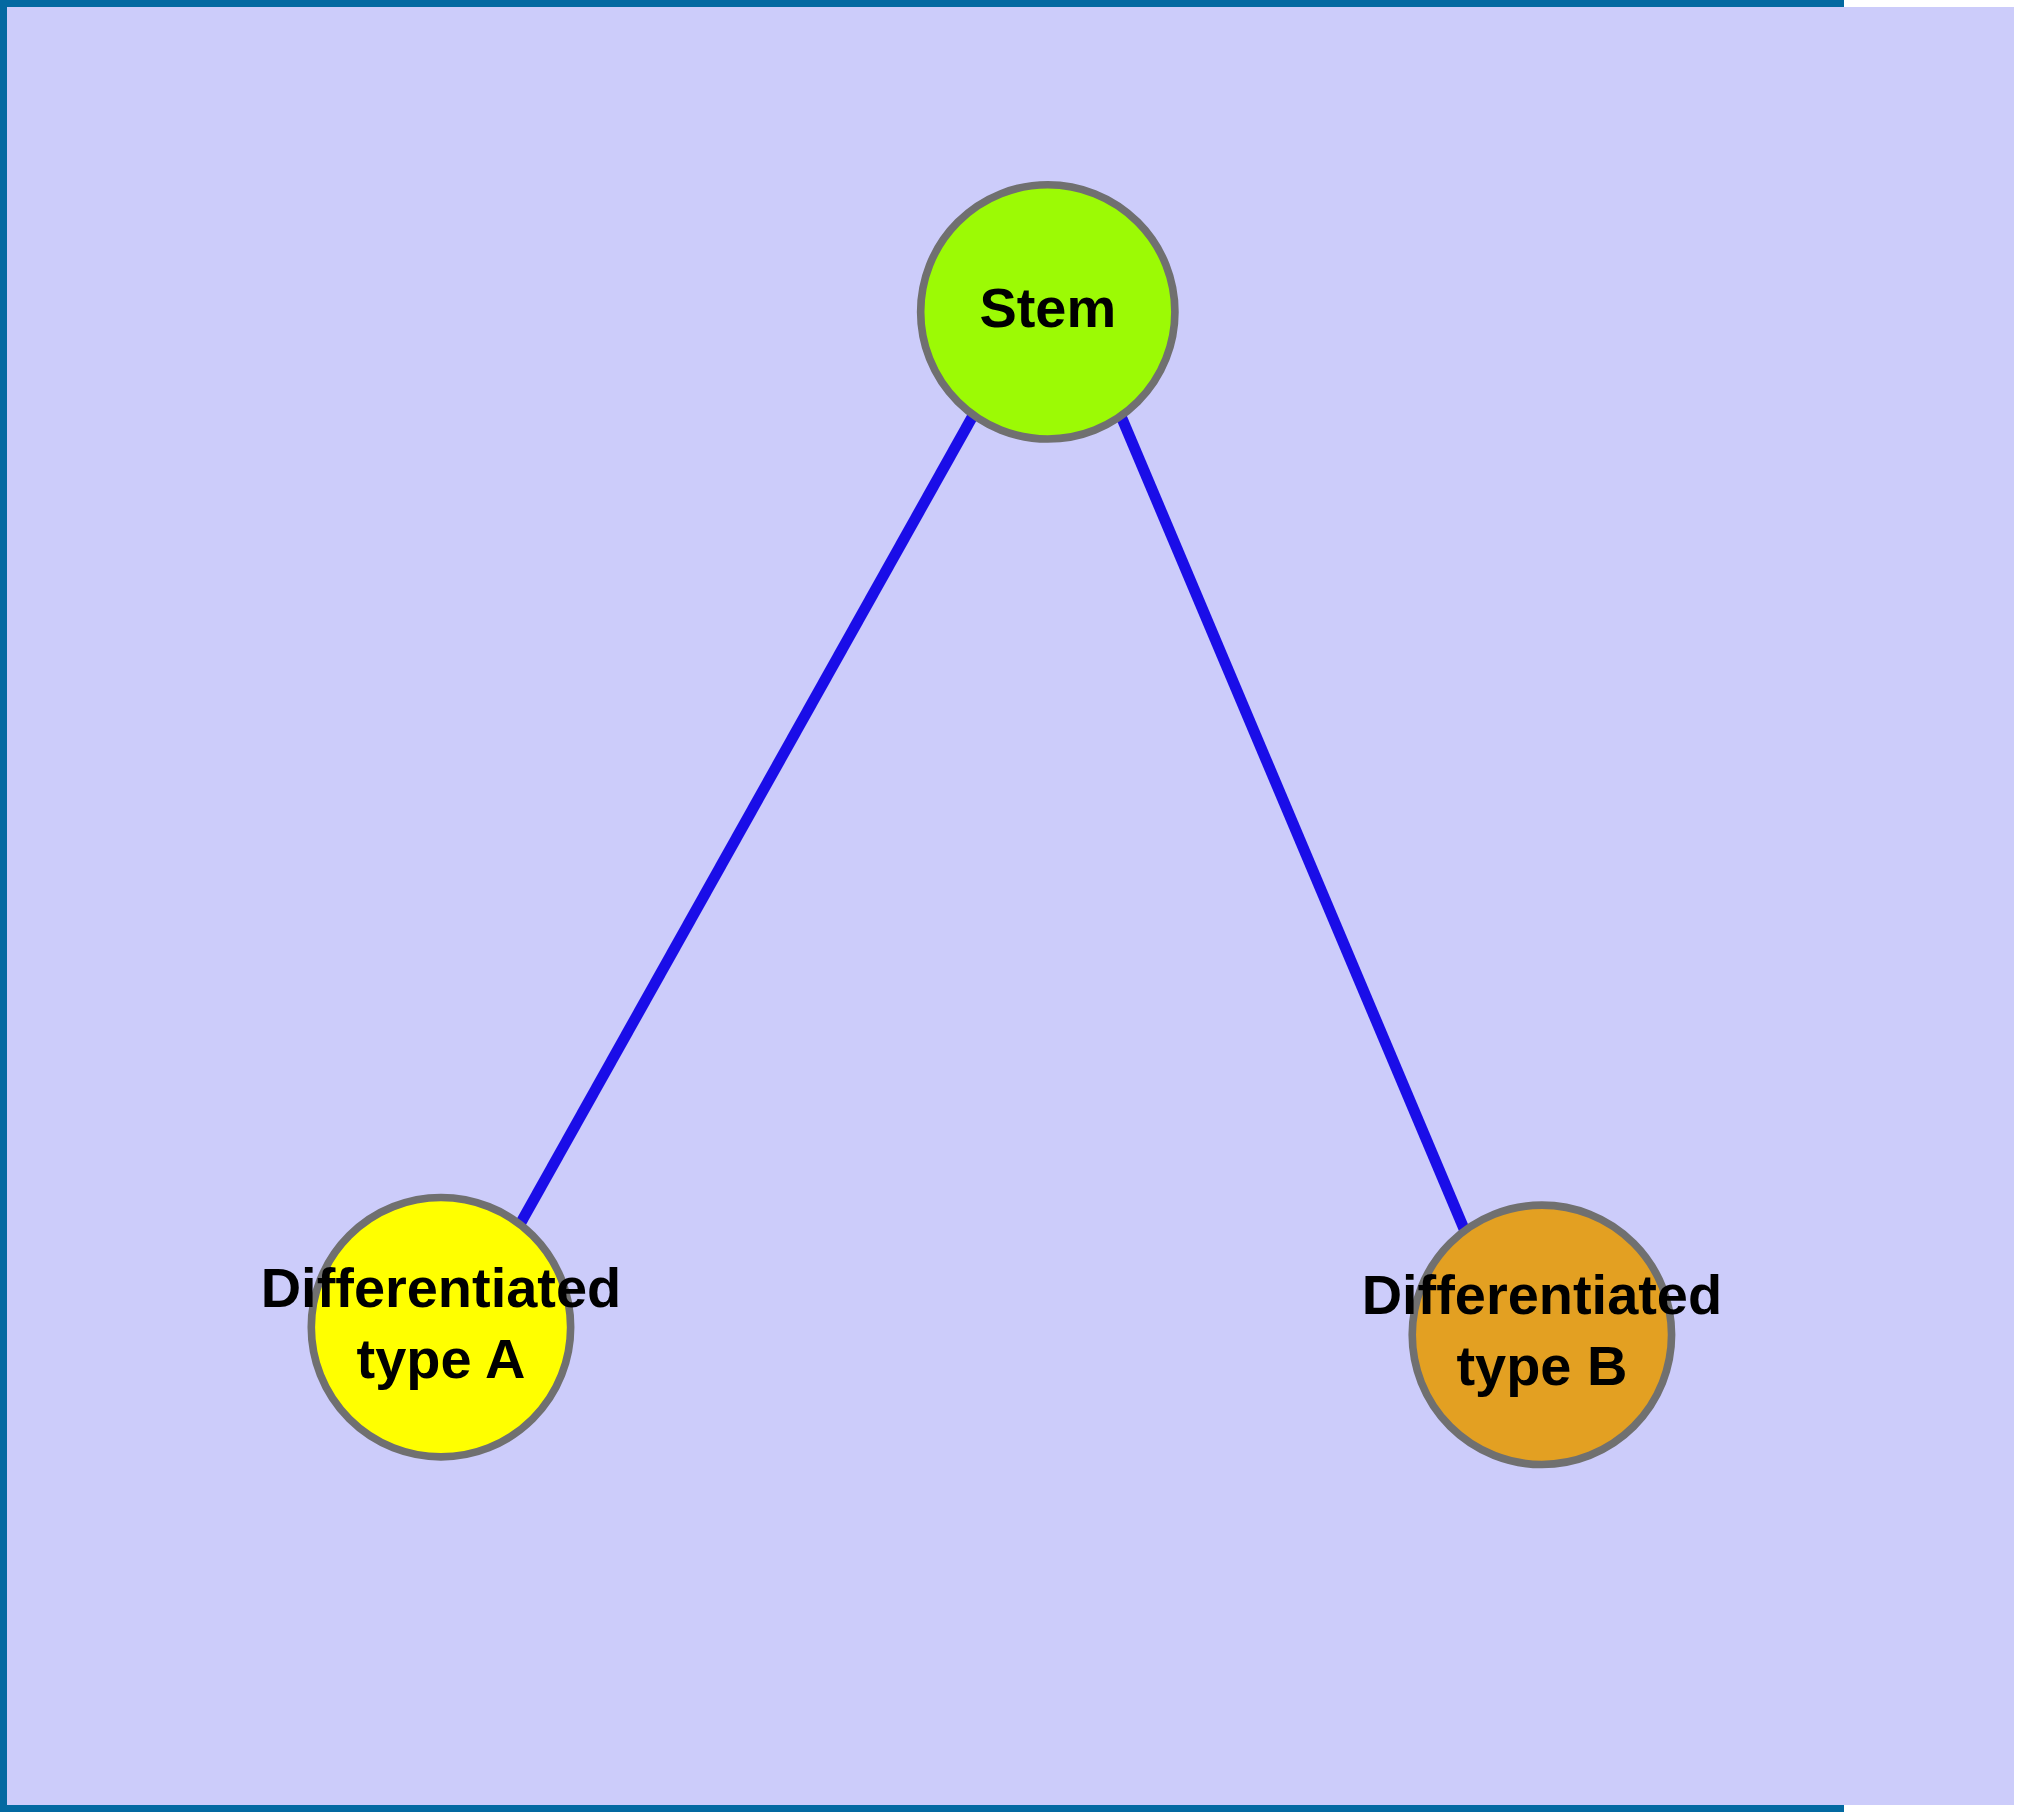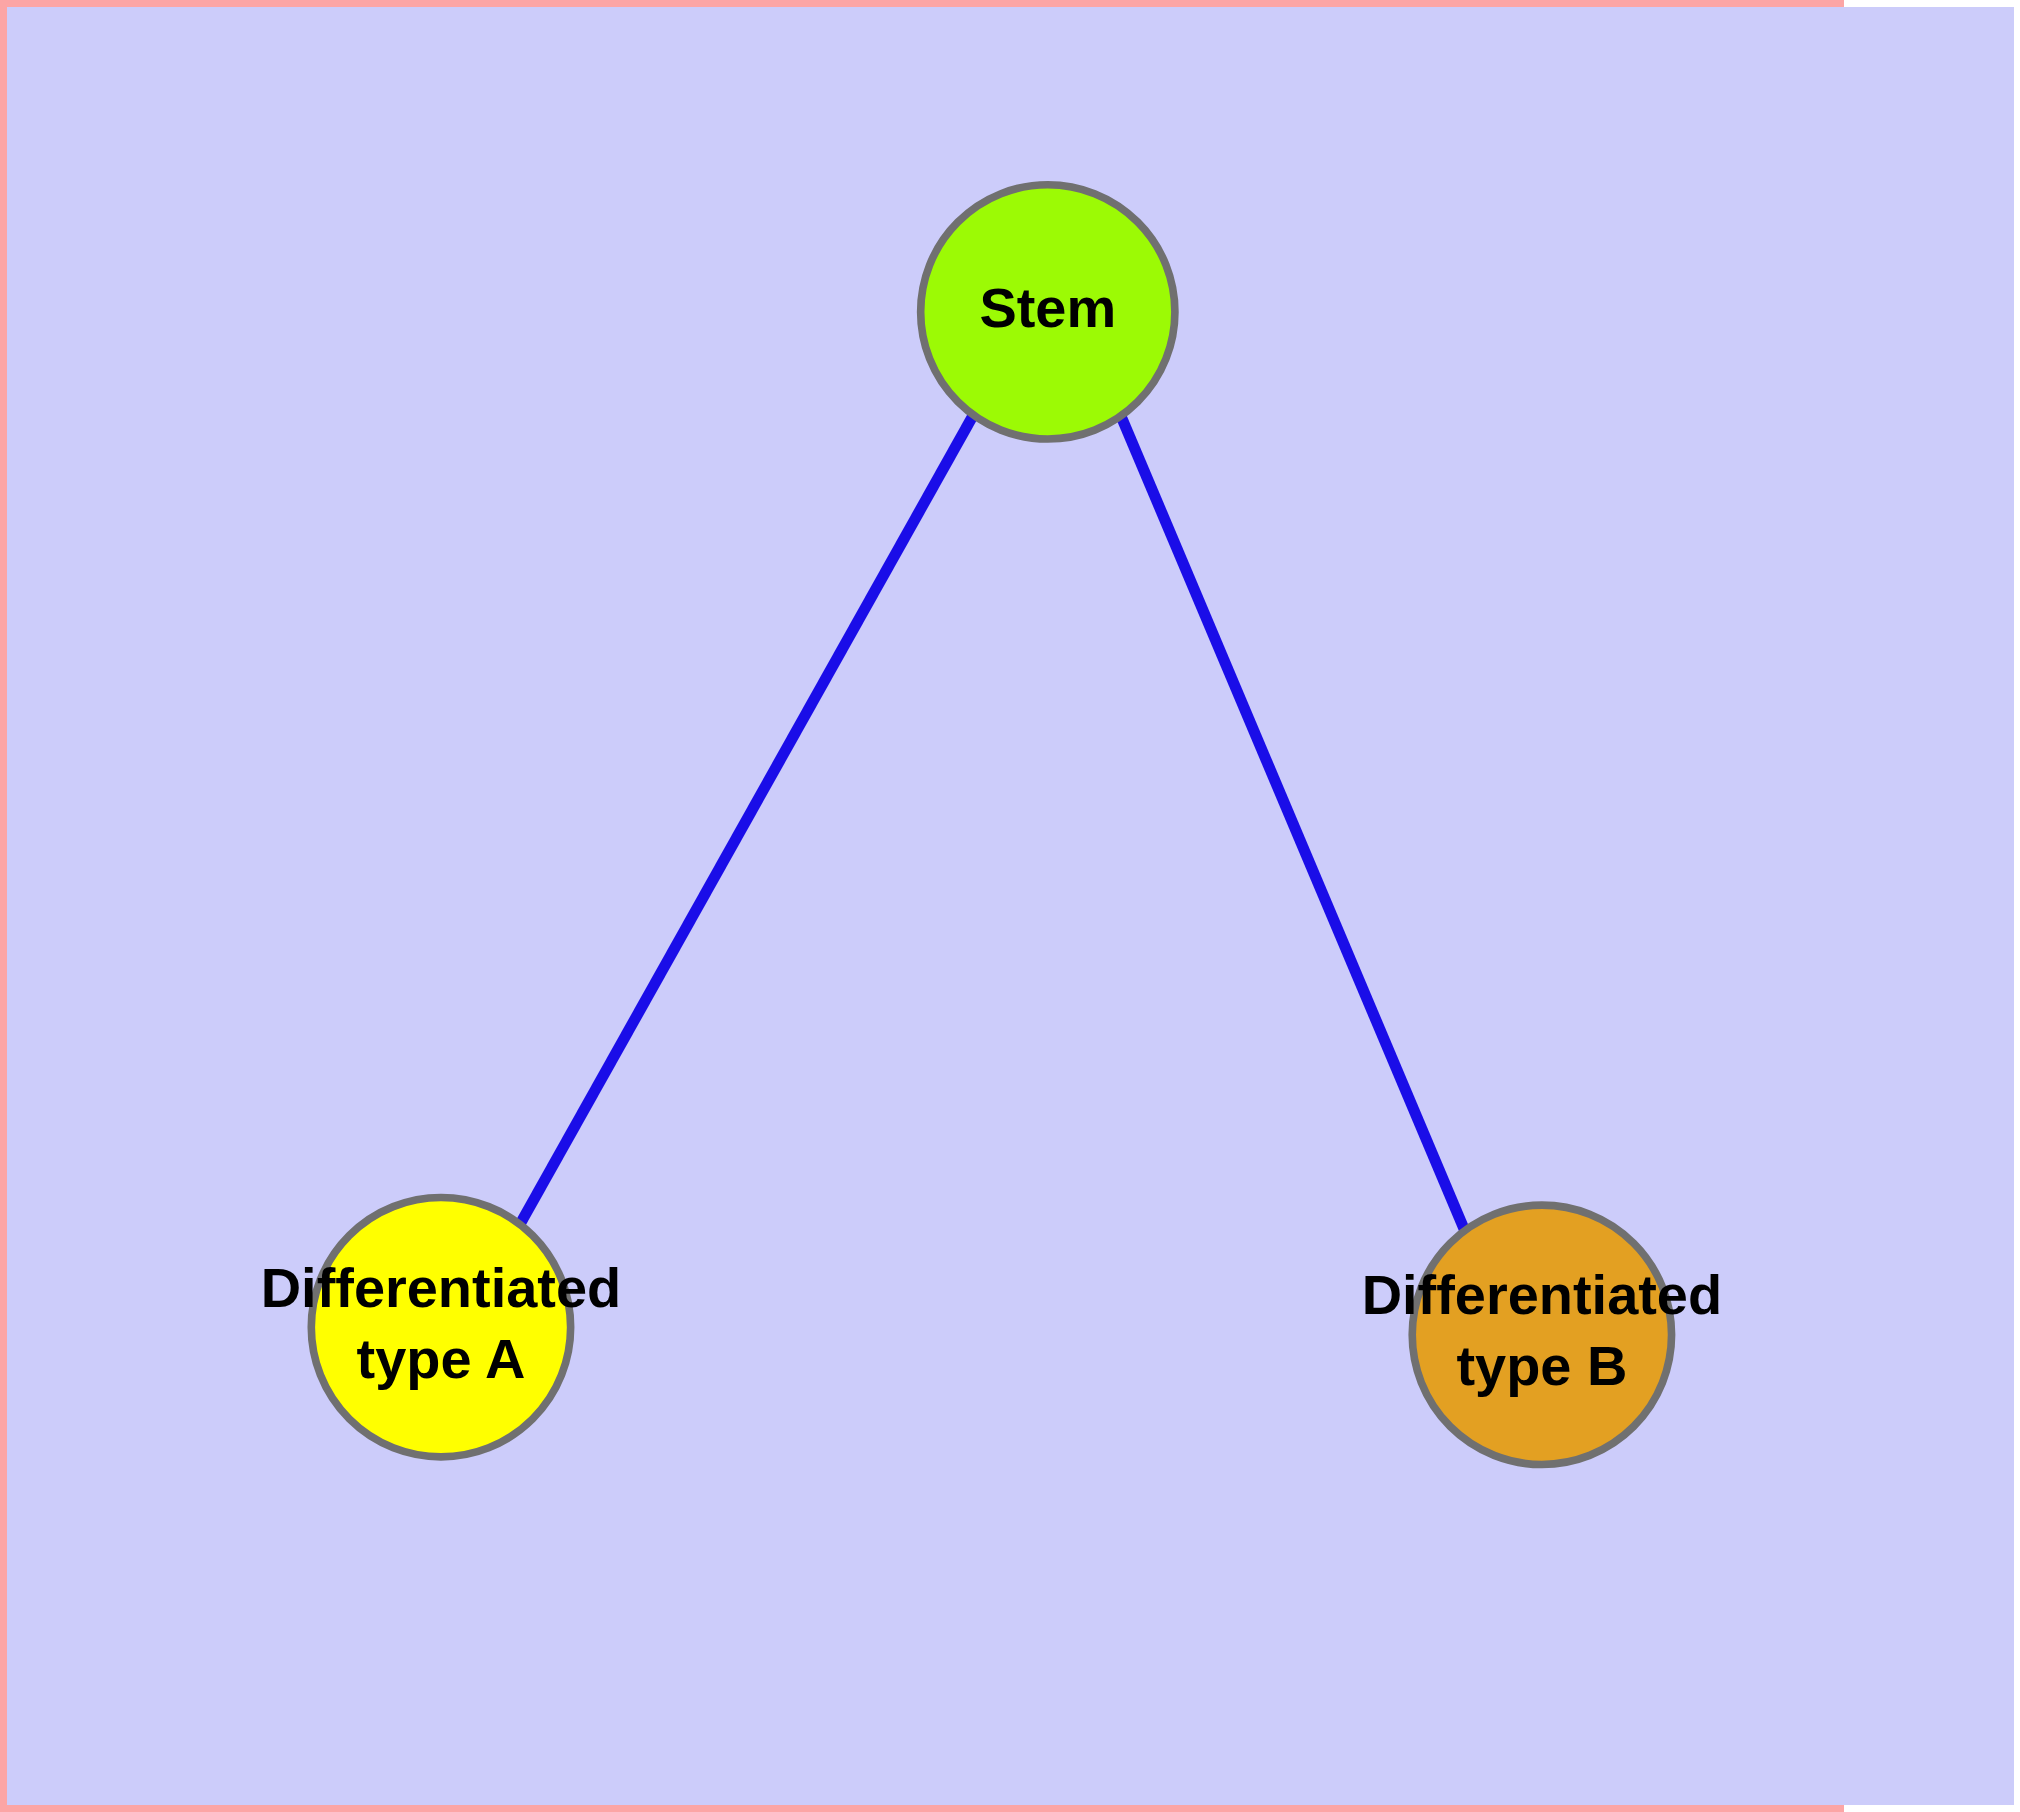--- a/index.html
+++ b/index.html
@@ -47,21 +47,21 @@
     font-weight: bold;
     fill: #000000;
     text-anchor: middle;
     dominant-baseline: middle;
     paint-order: normal;
   }
 </style>
 </head>
 <body>
 
-<div id="canvas" style="width: 1844px; height: 1812px; background: #fca5a5;">
+<div id="canvas" style="width: 1844px; height: 1812px; background: #0369a1;">
 
   <div id="plot-bg" style="background: rgb(204, 204, 250);"></div>
 
   <svg id="graph-svg" viewBox="0 0 2384 2138" xmlns="http://www.w3.org/2000/svg">
 
     <g>
       <line class="edge-line" x1="1148" y1="490" x2="613" y2="1445" stroke="#1a0de8" stroke-width="13"></line>
       <line class="edge-line" x1="1322" y1="490" x2="1728" y2="1452" stroke="#1a0de8" stroke-width="13"></line>
     </g>
 

